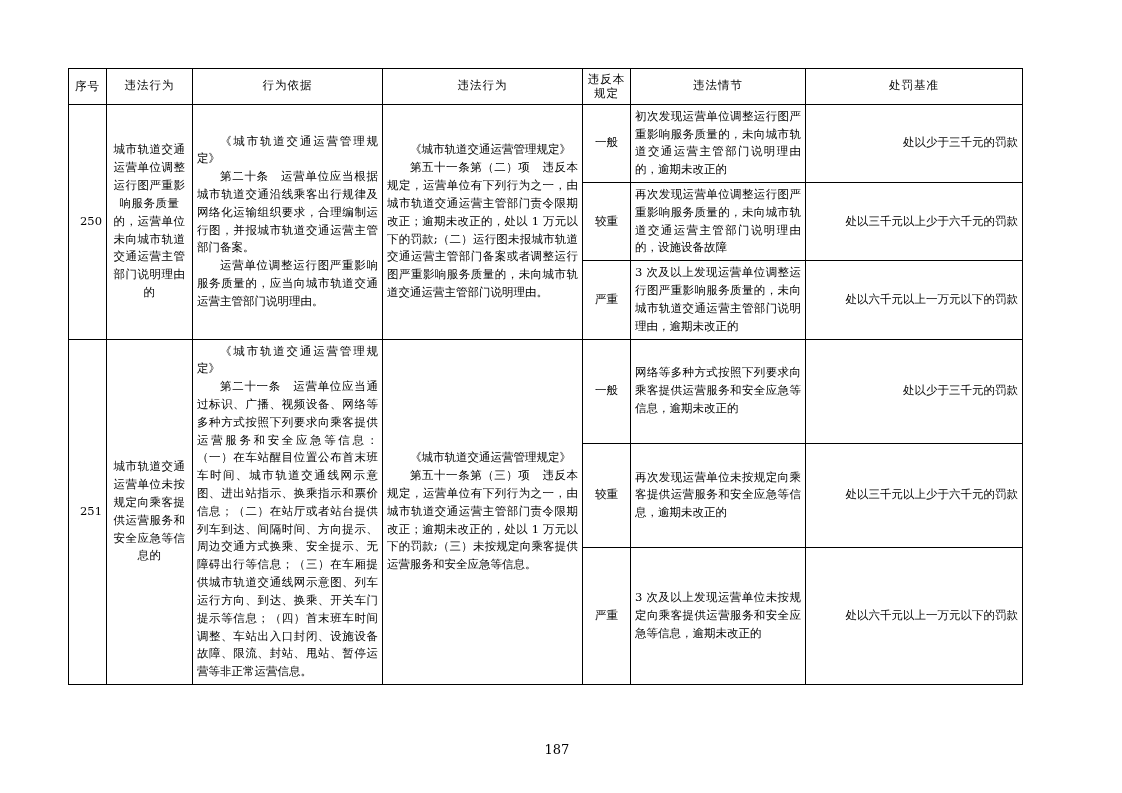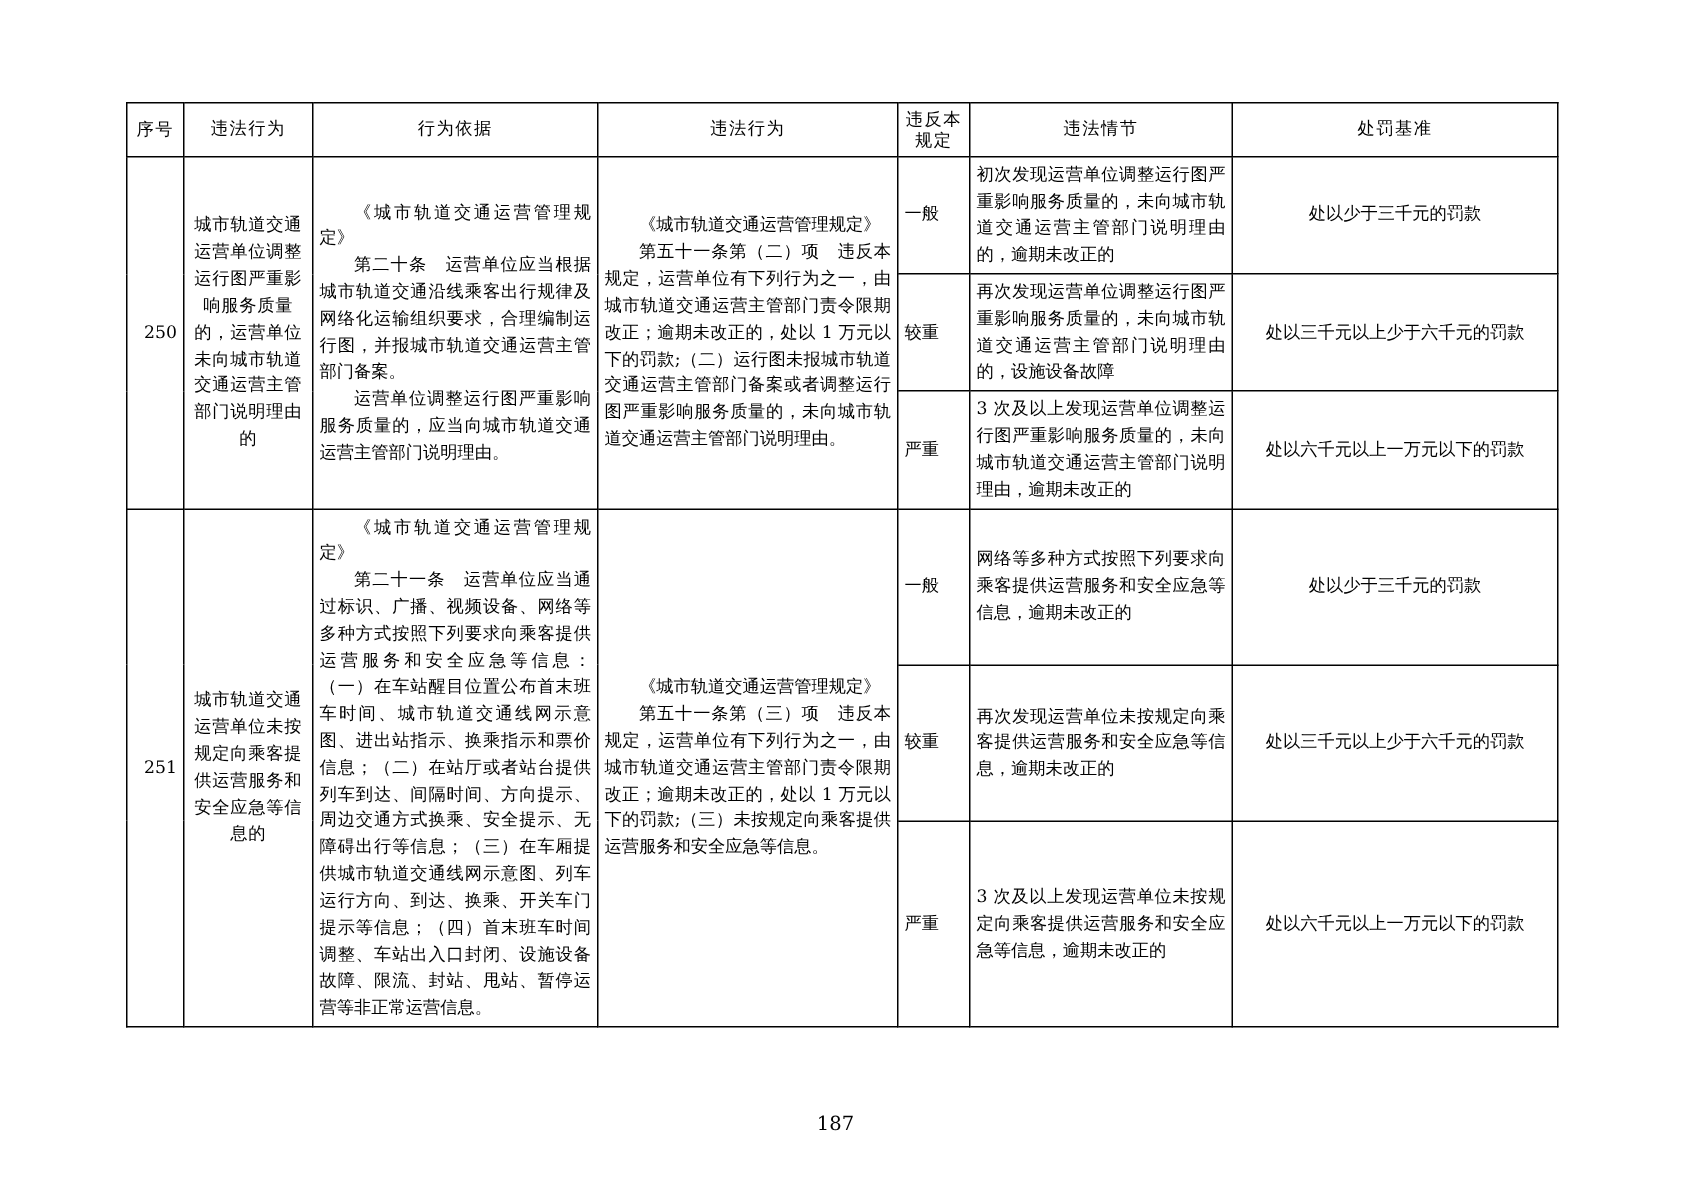--- a/index.html
+++ b/index.html
@@ -16,21 +16,21 @@
     overflow: hidden;
   }
   .page {
     position: absolute;
     left: 0; top: 0;
     width: 1122px;
     height: 793px;
   }
   table.law-table {
     position: absolute;
-    left: 84px;
+    left: 68px;
     top: 68px;
     width: 954px;
     border-collapse: collapse;
     table-layout: fixed;
   }
   table.law-table td, table.law-table th {
     border: 1px solid #000000;
     padding: 3px 4px;
     vertical-align: middle;
     font-weight: normal;
@@ -84,31 +84,32 @@
     text-align: justify;
     font-size: 12px;
     line-height: 1.6;
     vertical-align: middle;
   }
   td.punish .ind {
     text-indent: 2em;
     display: block;
   }
   td.deg {
+    text-align: center;
     font-size: 12.5px;
     vertical-align: middle;
   }
   td.detail {
     text-align: justify;
     font-size: 12px;
     line-height: 1.6;
     vertical-align: middle;
   }
   td.std {
-    text-align: center;
+    text-align: right;
     font-size: 12px;
     line-height: 1.6;
     vertical-align: middle;
   }
   .pagenum {
     position: absolute;
     top: 742px;
     left: 0;
     width: 1114px;
     text-align: center;

